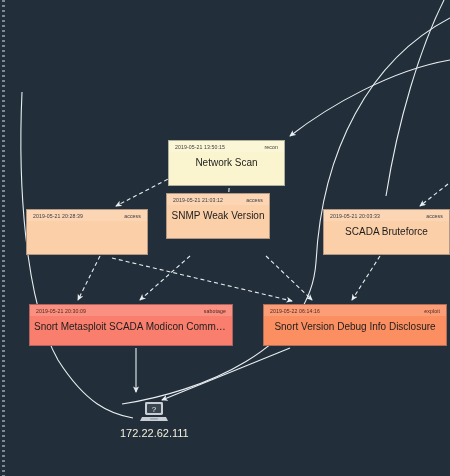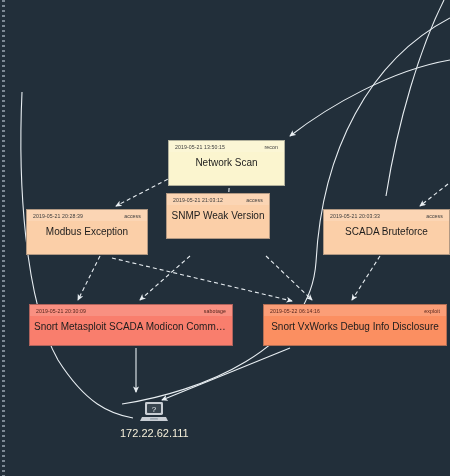--- a/index.html
+++ b/index.html
@@ -104,21 +104,20 @@
           <span class="ts">2019-05-21 13:50:15</span>
           <span class="tag">recon</span>
         </div>
         <div class="node-title">Network Scan</div>
       </div>
       <div class="node access" style="left: 26px; top: 209px; width: 122px; height: 46px;">
         <div class="node-head">
           <span class="ts">2019-05-21 20:28:39</span>
           <span class="tag">access</span>
         </div>
-        <div class="node-title">Modbus Exception</div>
       </div>
       <div class="node access" style="left: 166px; top: 193px; width: 104px; height: 46px;">
         <div class="node-head">
           <span class="ts">2019-05-21 21:03:12</span>
           <span class="tag">access</span>
         </div>
         <div class="node-title">SNMP Weak Version</div>
       </div>
       <div class="node access" style="left: 323px; top: 209px; width: 127px; height: 46px;">
         <div class="node-head">
@@ -132,21 +131,21 @@
           <span class="ts">2019-05-21 20:30:09</span>
           <span class="tag">sabotage</span>
         </div>
         <div class="node-title">Snort Metasploit SCADA Modicon Command</div>
       </div>
       <div class="node exploit" style="left: 263px; top: 304px; width: 184px; height: 42px;">
         <div class="node-head">
           <span class="ts">2019-05-22 06:14:16</span>
           <span class="tag">exploit</span>
         </div>
-        <div class="node-title">Snort VxWorks Debug Info Disclosure</div>
+        <div class="node-title">Snort Version Debug Info Disclosure</div>
       </div>
     </div>
 
   <div class="host" id="host-node" style="left: 120px; top: 400px;">
     <svg class="host-icon" viewBox="0 0 30 24" xmlns="http://www.w3.org/2000/svg">
       <rect x="6" y="2" width="18" height="13" rx="1.4" fill="#c9ced4"></rect>
       <rect x="8" y="4" width="14" height="9" rx="0.8" fill="#3a4650"></rect>
       <text x="15" y="11.6" text-anchor="middle" font-size="8" font-family="Liberation Sans, sans-serif" fill="#e8eef2">?</text>
       <path d="M3 17 H27 L29 21 H1 Z" fill="#c9ced4"></path>
       <rect x="11" y="18.2" width="8" height="1.4" rx="0.7" fill="#8d99a4"></rect>

